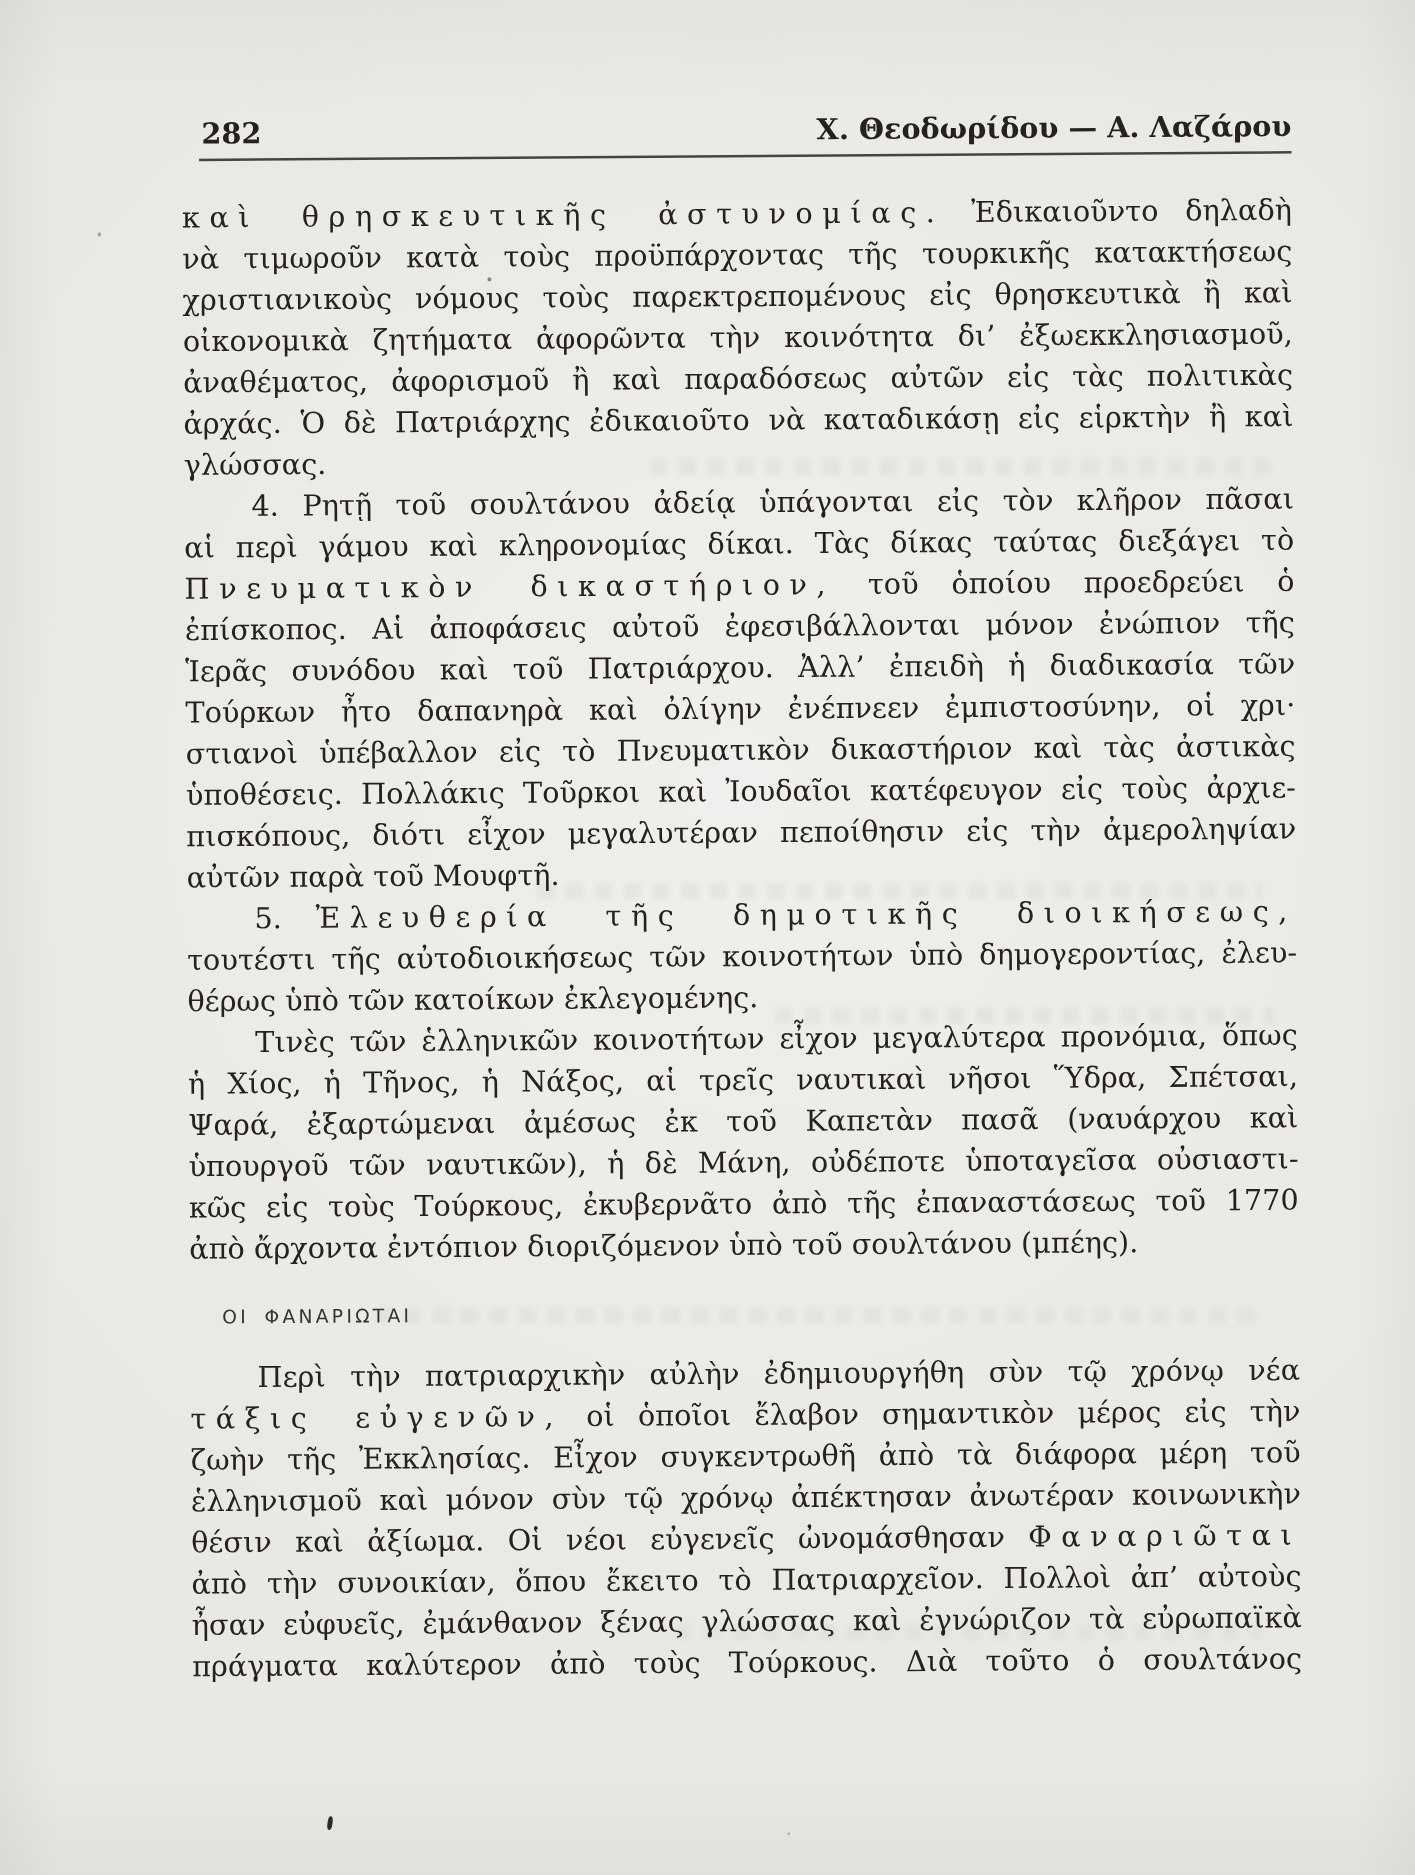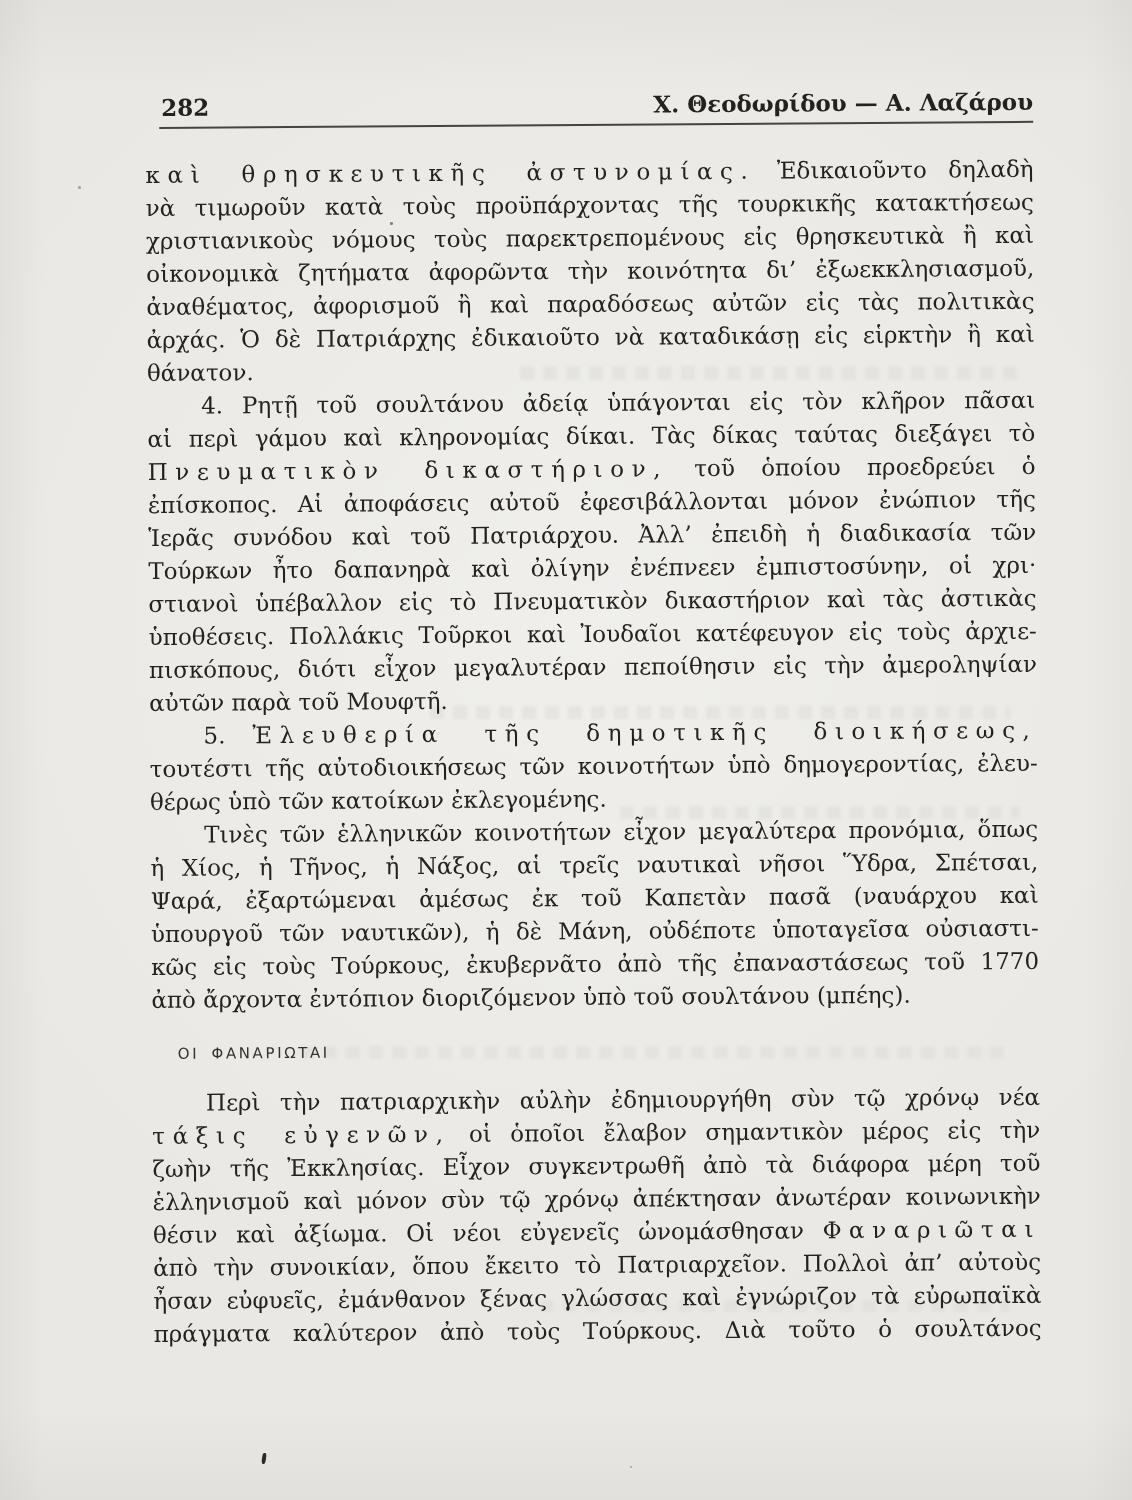--- a/index.html
+++ b/index.html
@@ -84,21 +84,21 @@
     </div>
     <div class="rule"></div>
     <div class="body-text">
         <div class="paragraph">
           <div class="line j"><span class="sp">καὶ θρησκευτικῆς ἀστυνομίας.</span><span> Ἐδικαιοῦντο δηλαδὴ</span></div>
           <div class="line j"><span>νὰ τιμωροῦν κατὰ τοὺς προϋπάρχοντας τῆς τουρκικῆς κατακτήσεως</span></div>
           <div class="line j"><span>χριστιανικοὺς νόμους τοὺς παρεκτρεπομένους εἰς θρησκευτικὰ ἢ καὶ</span></div>
           <div class="line j"><span>οἰκονομικὰ ζητήματα ἀφορῶντα τὴν κοινότητα δι’ ἐξωεκκλησιασμοῦ,</span></div>
           <div class="line j"><span>ἀναθέματος, ἀφορισμοῦ ἢ καὶ παραδόσεως αὐτῶν εἰς τὰς πολιτικὰς</span></div>
           <div class="line j"><span>ἀρχάς. Ὁ δὲ Πατριάρχης ἐδικαιοῦτο νὰ καταδικάσῃ εἰς εἱρκτὴν ἢ καὶ</span></div>
-          <div class="line"><span>θάνατον.</span></div>
+          <div class="line"><span>γλώσσας.</span></div>
         </div>
         <div class="paragraph">
           <div class="line j ind"><span>4. Ρητῇ τοῦ σουλτάνου ἀδείᾳ ὑπάγονται εἰς τὸν κλῆρον πᾶσαι</span></div>
           <div class="line j"><span>αἱ περὶ γάμου καὶ κληρονομίας δίκαι. Τὰς δίκας ταύτας διεξάγει τὸ</span></div>
           <div class="line j"><span class="sp">Πνευματικὸν δικαστήριον,</span><span> τοῦ ὁποίου προεδρεύει ὁ</span></div>
           <div class="line j"><span>ἐπίσκοπος. Αἱ ἀποφάσεις αὐτοῦ ἐφεσιβάλλονται μόνον ἐνώπιον τῆς</span></div>
           <div class="line j"><span>Ἱερᾶς συνόδου καὶ τοῦ Πατριάρχου. Ἀλλ’ ἐπειδὴ ἡ διαδικασία τῶν</span></div>
           <div class="line j"><span>Τούρκων ἦτο δαπανηρὰ καὶ ὀλίγην ἐνέπνεεν ἐμπιστοσύνην, οἱ χρι·</span></div>
           <div class="line j"><span>στιανοὶ ὑπέβαλλον εἰς τὸ Πνευματικὸν δικαστήριον καὶ τὰς ἀστικὰς</span></div>
           <div class="line j"><span>ὑποθέσεις. Πολλάκις Τοῦρκοι καὶ Ἰουδαῖοι κατέφευγον εἰς τοὺς ἀρχιε-</span></div>

